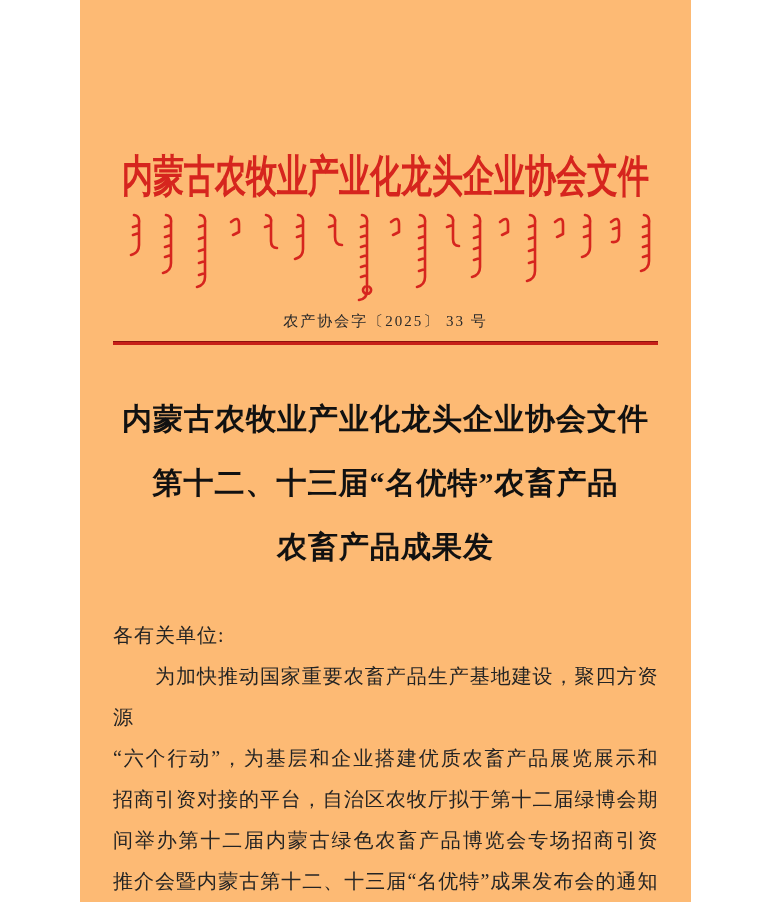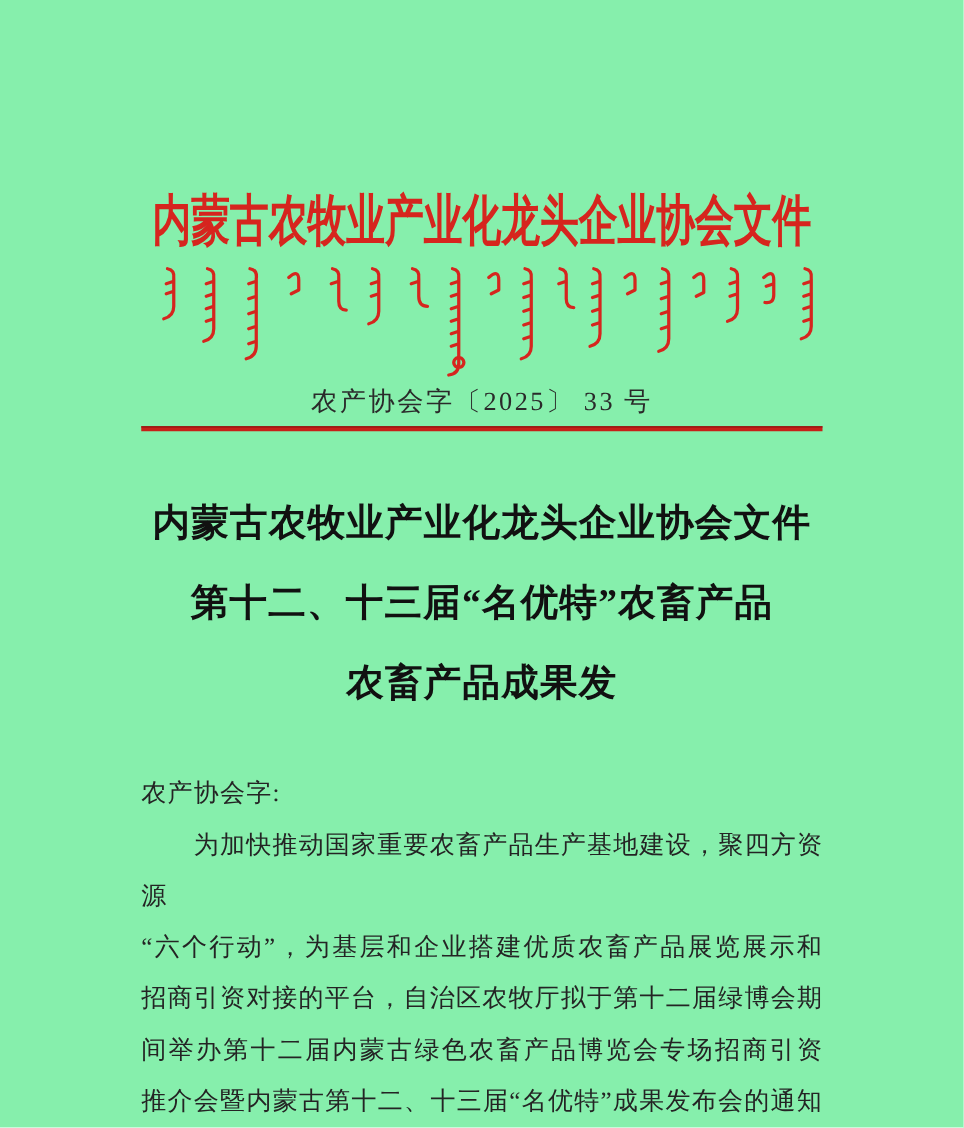--- a/index.html
+++ b/index.html
@@ -1,21 +1,21 @@
 <!DOCTYPE html>
 <html><head>
 <meta charset="utf-8">
 <style>
   * { margin:0; padding:0; box-sizing:border-box; }
   html,body { background:#ffffff; }
   .page {
     position:relative;
-    width:771px; height:902px;
+    width:611px; height:902px;
     margin:0 auto;
-    background:#86efac;
+    background:#fdba74;
     overflow:hidden;
     font-family:"Liberation Serif","DejaVu Serif",serif;
     color:#1f1f1f;
   }
 
   
   .org-title {
     margin:156px auto 0;
     width:545px;
     text-align:center;
@@ -38,21 +38,21 @@
   .mongolian svg { display:block; margin:0 auto; }
   .mongolian path {
     fill:none; stroke:#d6251e; stroke-width:2.6;
     stroke-linecap:round; stroke-linejoin:round;
   }
 
   
   .doc-number {
     width:545px; margin:0 auto;
     text-align:center;
-    font-size:21px;
+    font-size:15px;
     line-height:28px;
     letter-spacing:2px;
     color:#2a2a2a;
     font-family:Liberation Serif, serif;
   }
 
   
   .red-line {
     width:545px; height:4px;
     margin:6px auto 0;
@@ -120,21 +120,21 @@
 
   <div class="red-line"></div>
 
   <div class="doc-title">
     <div>内蒙古农牧业产业化龙头企业协会文件</div>
     <div>第十二、十三届“名优特”农畜产品</div>
     <div>农畜产品成果发</div>
   </div>
 
   <div class="body-block">
-    <div class="salutation">农产协会字:</div>
+    <div class="salutation">各有关单位:</div>
     <p class="bline indent">为加快推动国家重要农畜产品生产基地建设，聚四方资源</p>
     <p class="bline">“六个行动”，为基层和企业搭建优质农畜产品展览展示和</p>
     <p class="bline">招商引资对接的平台，自治区农牧厅拟于第十二届绿博会期</p>
     <p class="bline">间举办第十二届内蒙古绿色农畜产品博览会专场招商引资</p>
     <p class="bline">推介会暨内蒙古第十二、十三届“名优特”成果发布会的通知</p>
   </div>
 
 </div>
 
 </body></html>

